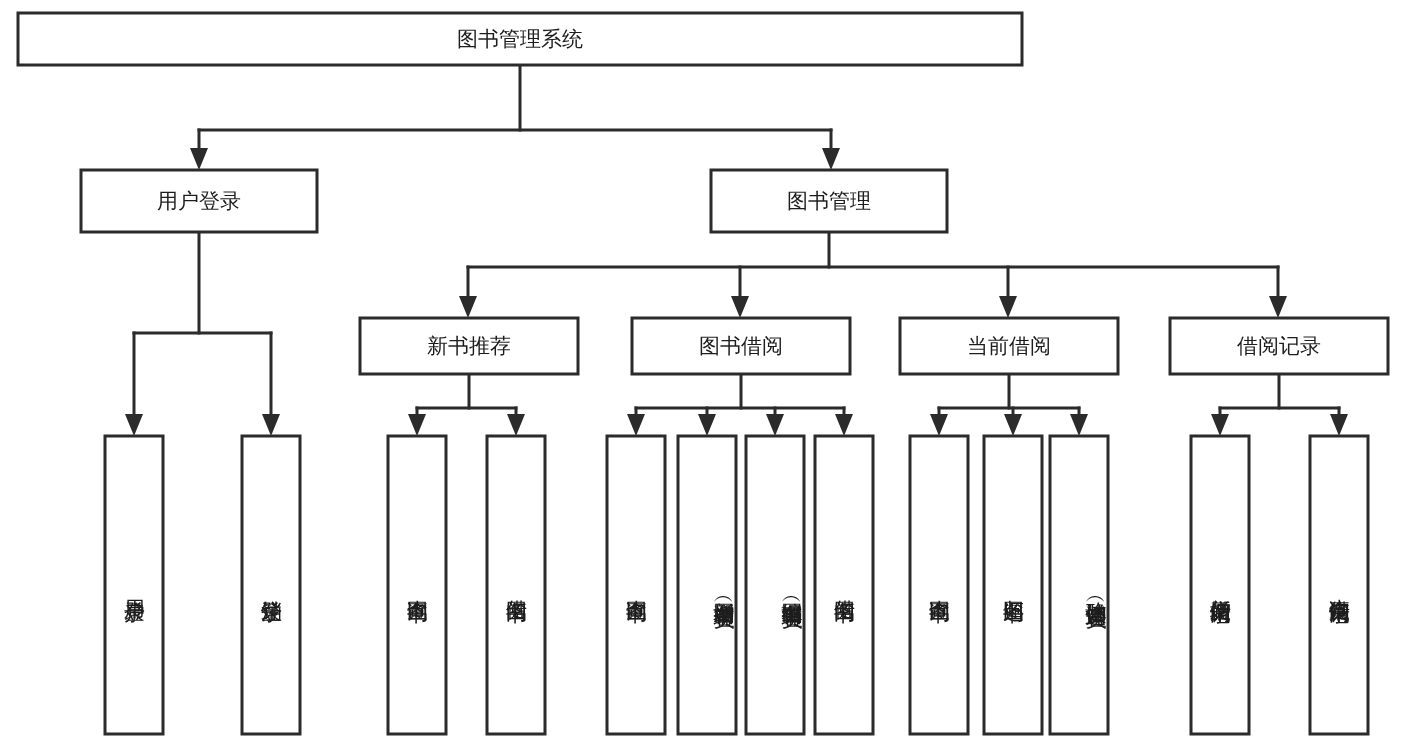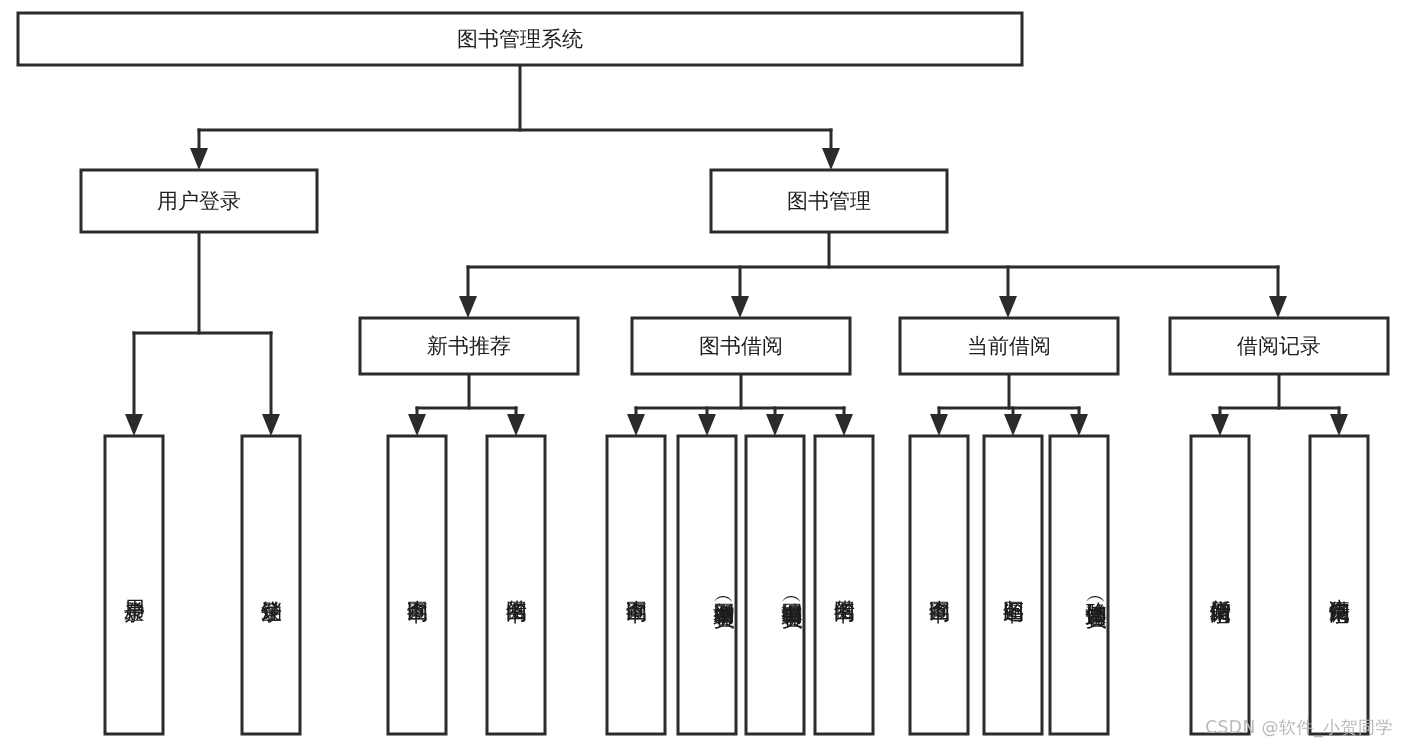--- a/index.html
+++ b/index.html
@@ -214,15 +214,14 @@
   <div class="leaf-label-box" style="left:607px;  top:436px; width:58px; height:298px;">查询图书</div>
   <div class="leaf-label-box" style="left:678px;  top:436px; width:58px; height:298px; align-items:flex-start; padding-top:8px; box-sizing:border-box;">新增图书（管理员）</div>
   <div class="leaf-label-box" style="left:746px;  top:436px; width:58px; height:298px; align-items:flex-start; padding-top:8px; box-sizing:border-box;">编辑图书（管理员）</div>
   <div class="leaf-label-box" style="left:815px;  top:436px; width:58px; height:298px;">借阅图书</div>
   <div class="leaf-label-box" style="left:910px;  top:436px; width:58px; height:298px;">查询图书</div>
   <div class="leaf-label-box" style="left:984px;  top:436px; width:58px; height:298px;">归还图书</div>
   <div class="leaf-label-box" style="left:1050px; top:436px; width:58px; height:298px; align-items:flex-start; padding-top:8px; box-sizing:border-box;">确认归还（管理员）</div>
   <div class="leaf-label-box" style="left:1191px; top:436px; width:58px; height:298px;">新增借阅记录</div>
   <div class="leaf-label-box" style="left:1310px; top:436px; width:58px; height:298px;">查询借阅记录</div>
 
-  <div id="watermark">CSDN @软件_小贺同学</div>
 
 </div>
 
 </body></html>

